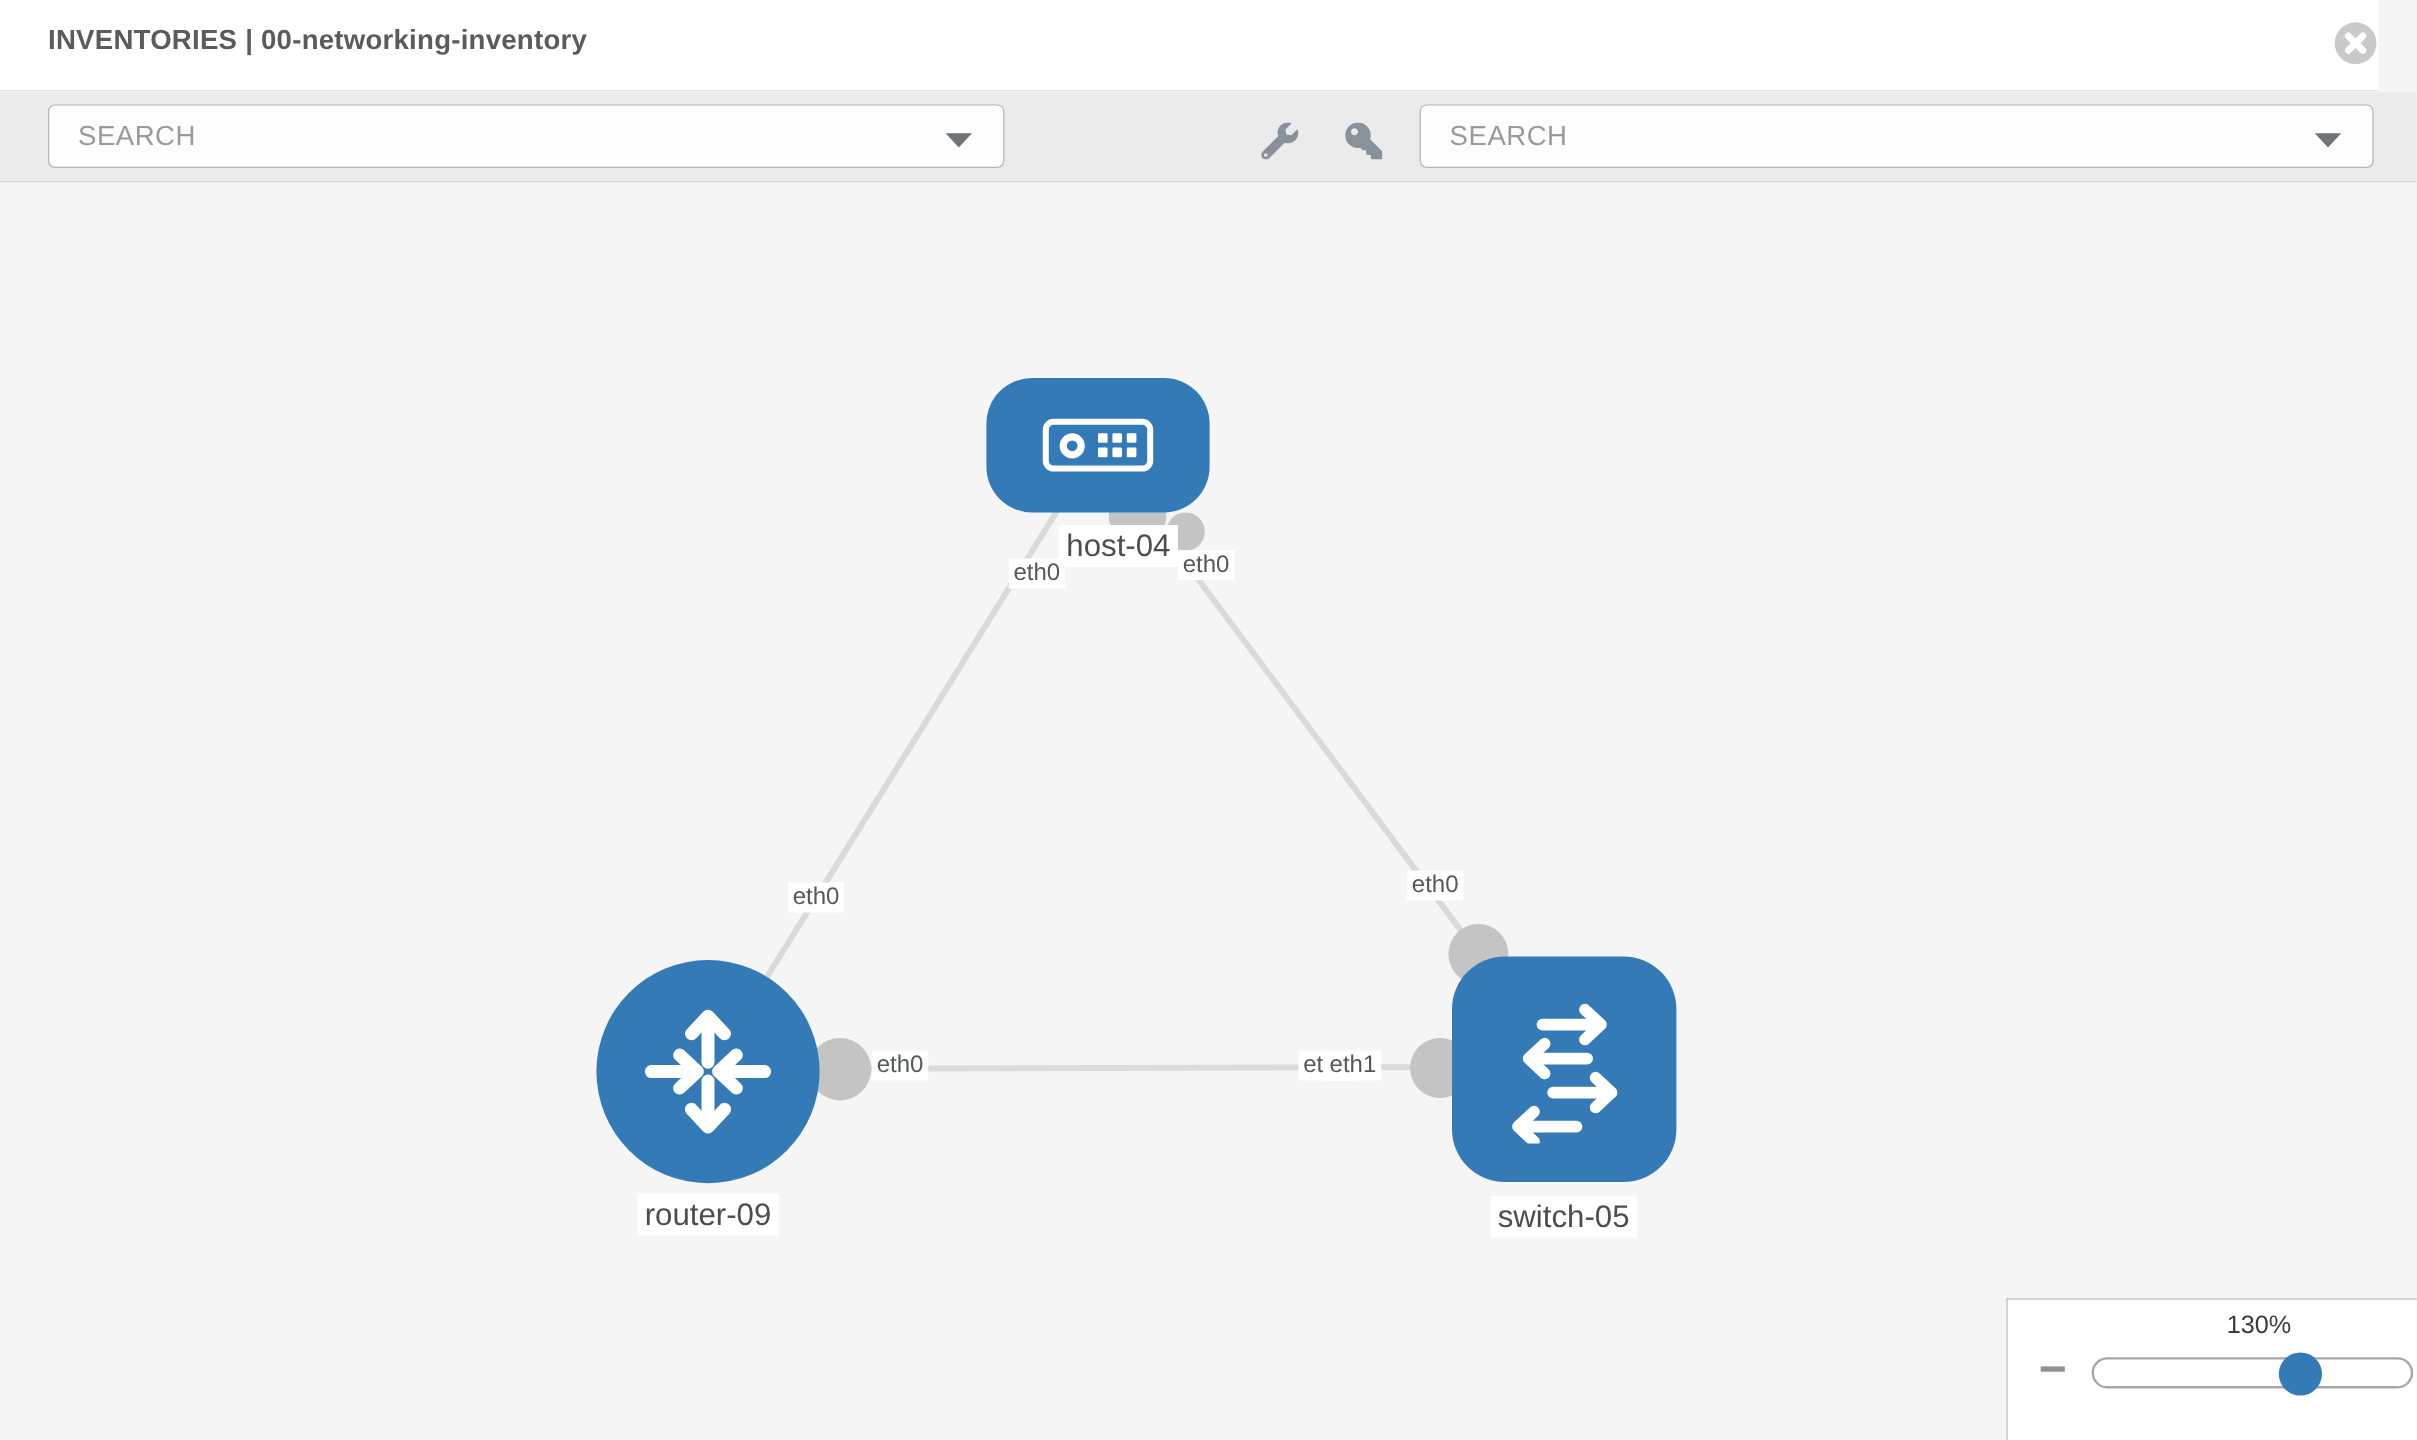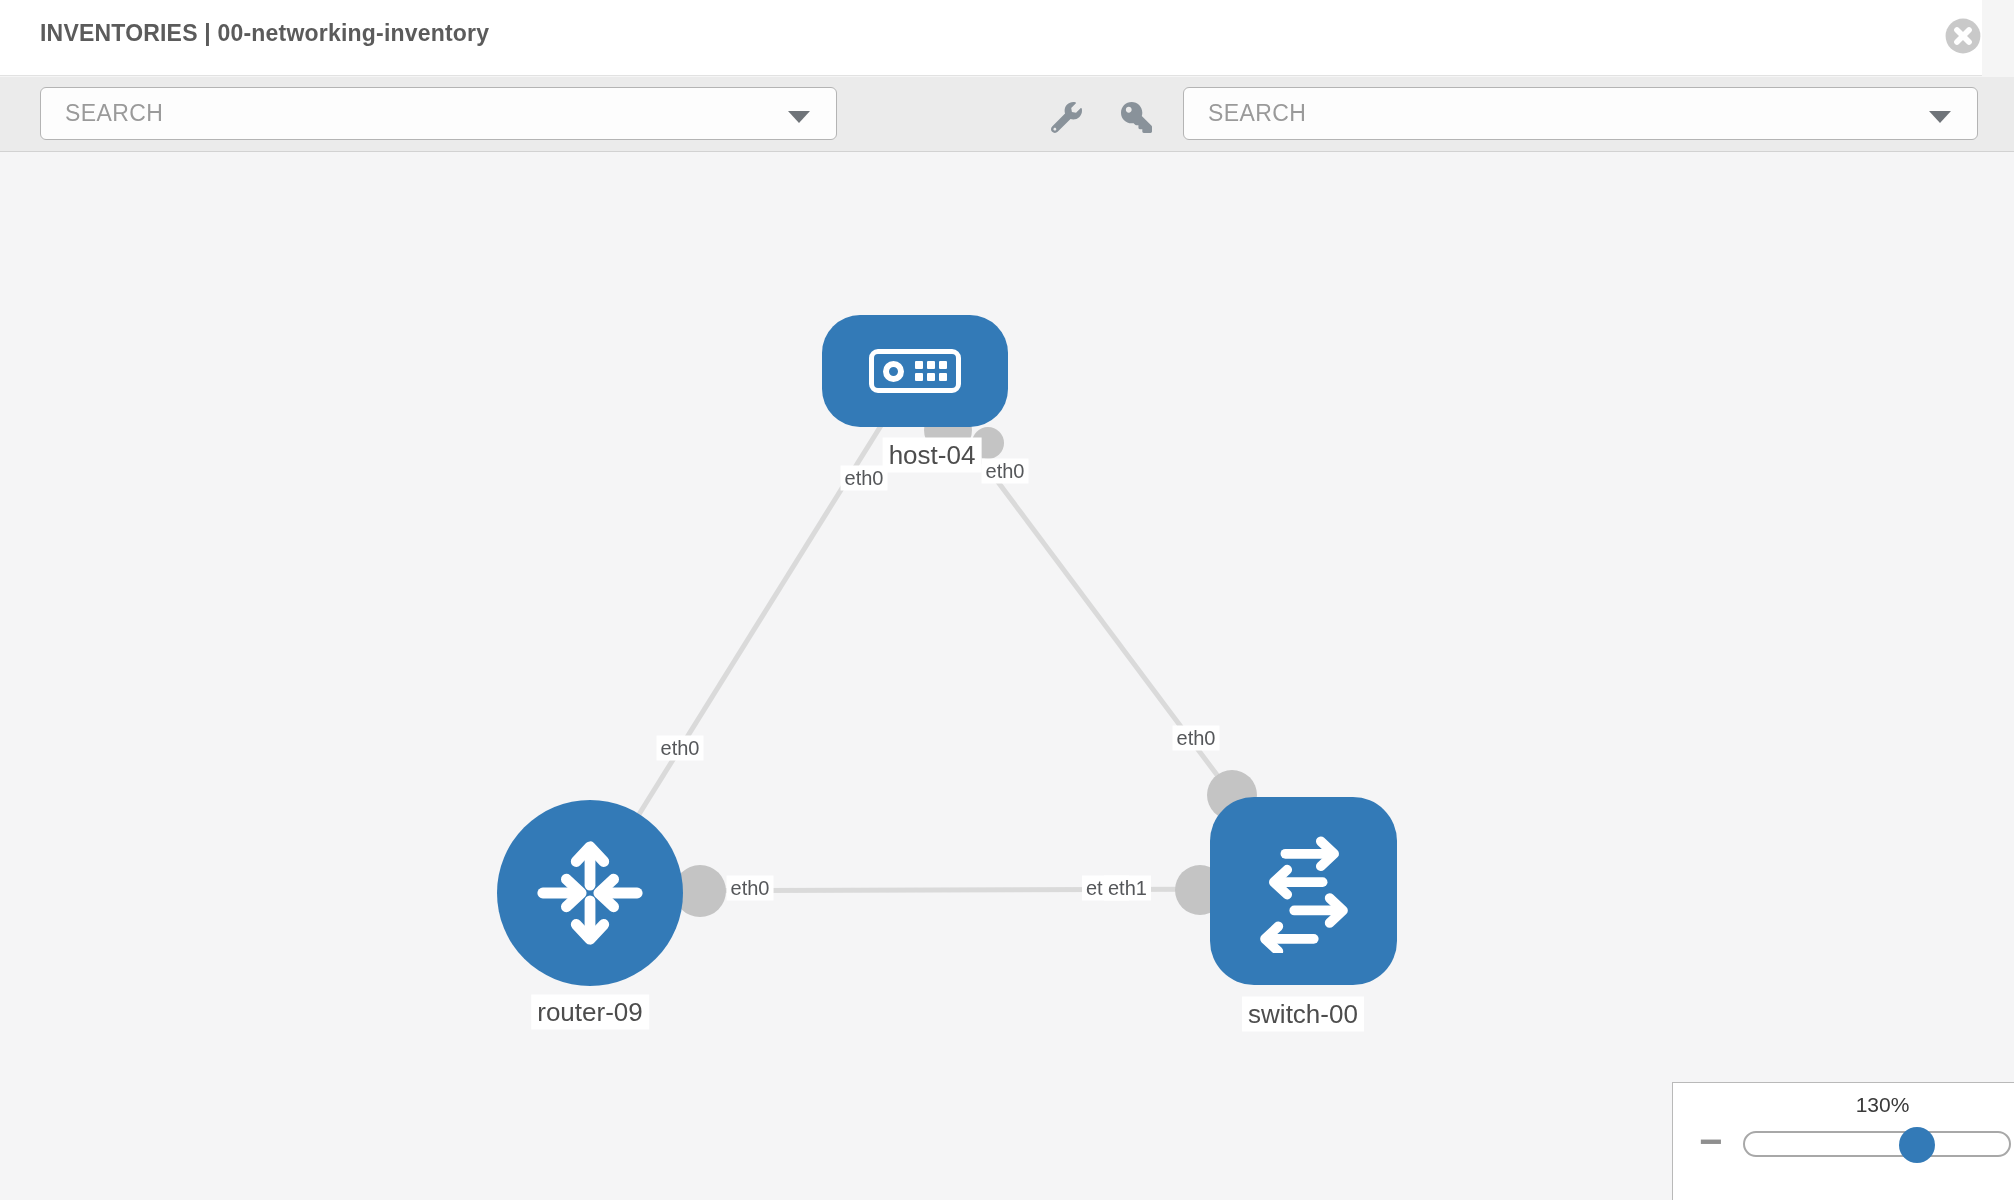--- a/index.html
+++ b/index.html
@@ -141,21 +141,21 @@
         <path d="M54 92 L106 92"></path>
           <path d="M94 78 L109 92 L94 106"></path>
         <path d="M76 124 L24 124"></path>
           <path d="M36 110 L21 124 L36 138"></path>
       </g>
     </svg>
   </div>
 
   <div class="node-label" style="left:932px; top:303px;">host-04</div>
   <div class="node-label" style="left:590px; top:860px;">router-09</div>
-  <div class="node-label" style="left:1303px; top:862px;">switch-00</div>
+  <div class="node-label" style="left:1303px; top:862px;">switch-05</div>
 
   <div class="if-label" style="left:864px; top:326px;">eth0</div>
   <div class="if-label" style="left:1005px; top:319px;">eth0</div>
   <div class="if-label" style="left:680px; top:596px;">eth0</div>
   <div class="if-label" style="left:1196px; top:586px;">eth0</div>
   <div class="if-label" style="left:750px; top:736px;">eth0</div>
   <div class="if-label edge" style="left:1082px; top:736px;">eth0</div>
   <div class="if-label edge" style="left:1104px; top:736px;">eth1</div>
 
 </div>

